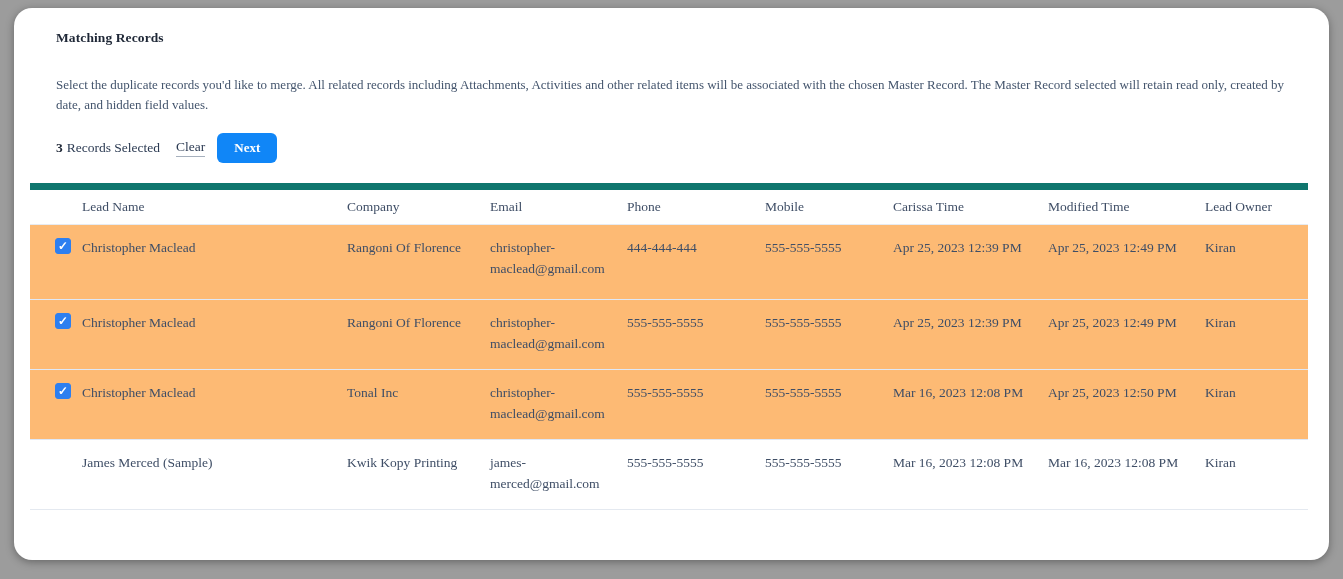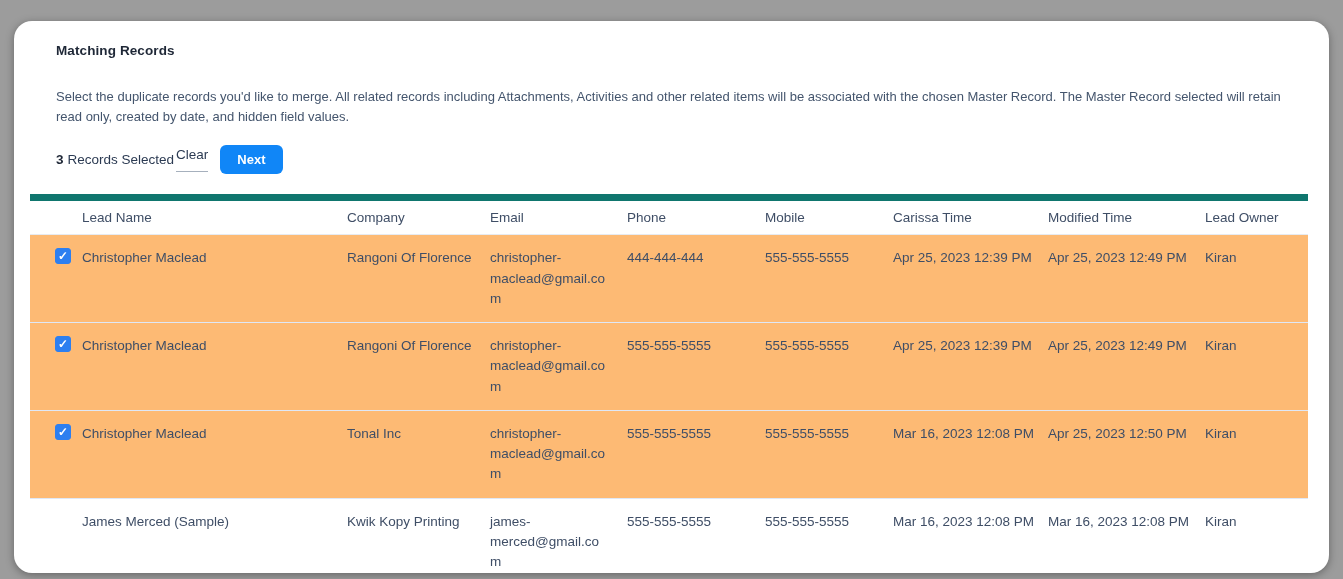--- a/index.html
+++ b/index.html
@@ -3,34 +3,35 @@
 <meta charset="utf-8">
 <style>
   * { margin:0; padding:0; box-sizing:border-box; }
   html,body { width:1343px; height:579px; overflow:hidden; }
   body {
     font-family:"Liberation Sans", sans-serif;
     background:#9c9c9c;
     position:relative;
   }
   .card {
-    position:absolute; left:14px; top:21px; width:1315px; height:552px;
+    position:absolute; left:14px; top:8px; width:1315px; height:552px;
     background:#ffffff; border-radius:18px;
     box-shadow:0 2px 8px rgba(0,0,0,.35);
     overflow:hidden;
+    font-family:Liberation Serif, serif;
   }
   .head { padding:22px 30px 0 42px; }
   .title { font-size:13.5px; font-weight:700; color:#1e2736; letter-spacing:.1px; }
   .desc  { margin-top:29px; font-size:13px; line-height:1.55; color:#44556d; max-width:1250px; }
   .controls { margin-top:18px; display:flex; align-items:center; }
   .sel-count { font-size:13.5px; color:#1e2736; font-weight:700; }
   .sel-label { font-size:13.5px; color:#2b3a52; margin-left:4px; }
   .clear-link {
-    font-size:13.5px; color:#2b3a52; margin-left:2px; cursor:pointer;
-    border-bottom:1px solid #a6b0bd; padding-bottom:9px;
+    font-size:13.5px; color:#2b3a52; margin-left:16px; cursor:pointer;
+    border-bottom:1px solid #a6b0bd; padding-bottom:1px;
   }
   .next-btn {
     margin-left:12px; background:#1086f7; color:#ffffff; border:none;
     font-family:inherit; font-size:13px; font-weight:600;
     padding:7px 17px; border-radius:6px; cursor:pointer;
   }
   .pager { margin-left:auto; display:flex; align-items:center; padding-right:2px; }
   .pager-range { font-size:13.5px; font-weight:600; color:#2b3a52; margin-right:26px; }
   .chev {
     width:30px; height:26px; display:inline-flex; align-items:center; justify-content:center;

